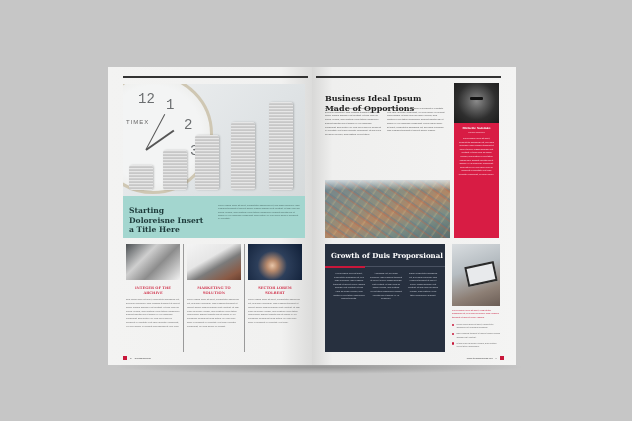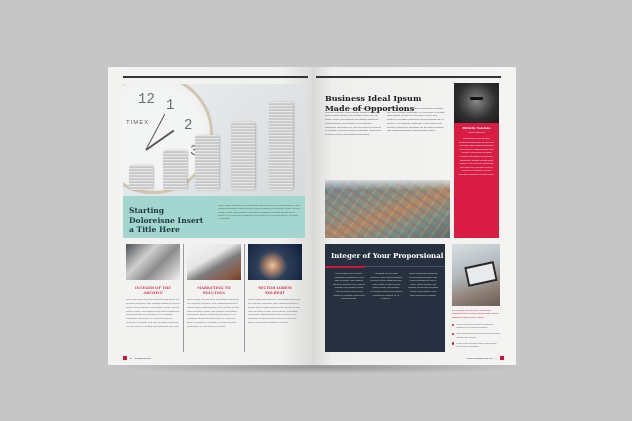--- a/index.html
+++ b/index.html
@@ -207,21 +207,21 @@
     <div class="profile">
       <div class="profile-photo">
         <div class="glasses"></div>
       </div>
       <div class="profile-name">Michelle Saloinke</div>
       <div class="profile-role">Finance Business</div>
       <div class="profile-text">Lorem ipsum dolor sit amet, consectetur adipiscing elit, sed diam nonummy nibh euismod tincidunt ut laoreet dolore magna aliquam erat volutpat. Ut wisi enim ad minim veniam, quis nostrud exerci tation ullamcorper suscipit lobortis nisl ut aliquip ex ea commodo consequat. Duis autem vel eum iriure dolor in hendrerit in vulputate velit esse molestie consequat, vel illum dolore.</div>
     </div>
 
     <div class="dark-panel">
-      <div class="dark-title">Integer of Your Proporsional</div>
+      <div class="dark-title">Growth of Duis Proporsional</div>
       <div class="dark-rule"></div>
       <div class="dark-rule-accent"></div>
       <div class="dark-cols">
         <div class="c">Lorem ipsum dolor sit amet, consectetur adipiscing elit, sed diam nonummy nibh euismod tincidunt ut laoreet dolore magna aliquam erat volutpat. Ut wisi enim ad minim veniam, quis nostrud exerci tation ullamcorper suscipit lobortis.</div>
         <div class="c">Adipiscing elit, sed diam nonummy nibh euismod tincidunt ut laoreet dolore magna aliquam erat volutpat. Ut wisi enim ad minim veniam, quis nostrud exerci tation ullamcorper suscipit lobortis nisl ut aliquip ex ea commodo.</div>
         <div class="c">Ipsum consectetur adipiscing elit, sed diam nonummy nibh euismod tincidunt ut laoreet dolore magna aliquam erat volutpat. Ut wisi enim ad minim veniam, quis nostrud exerci tation ullamcorper suscipit.</div>
       </div>
     </div>
 
     <div class="tablet-img">

